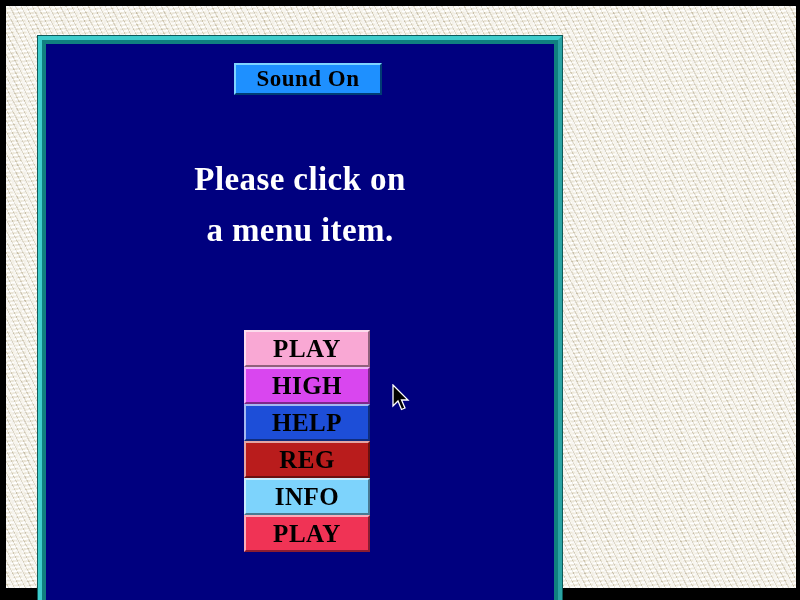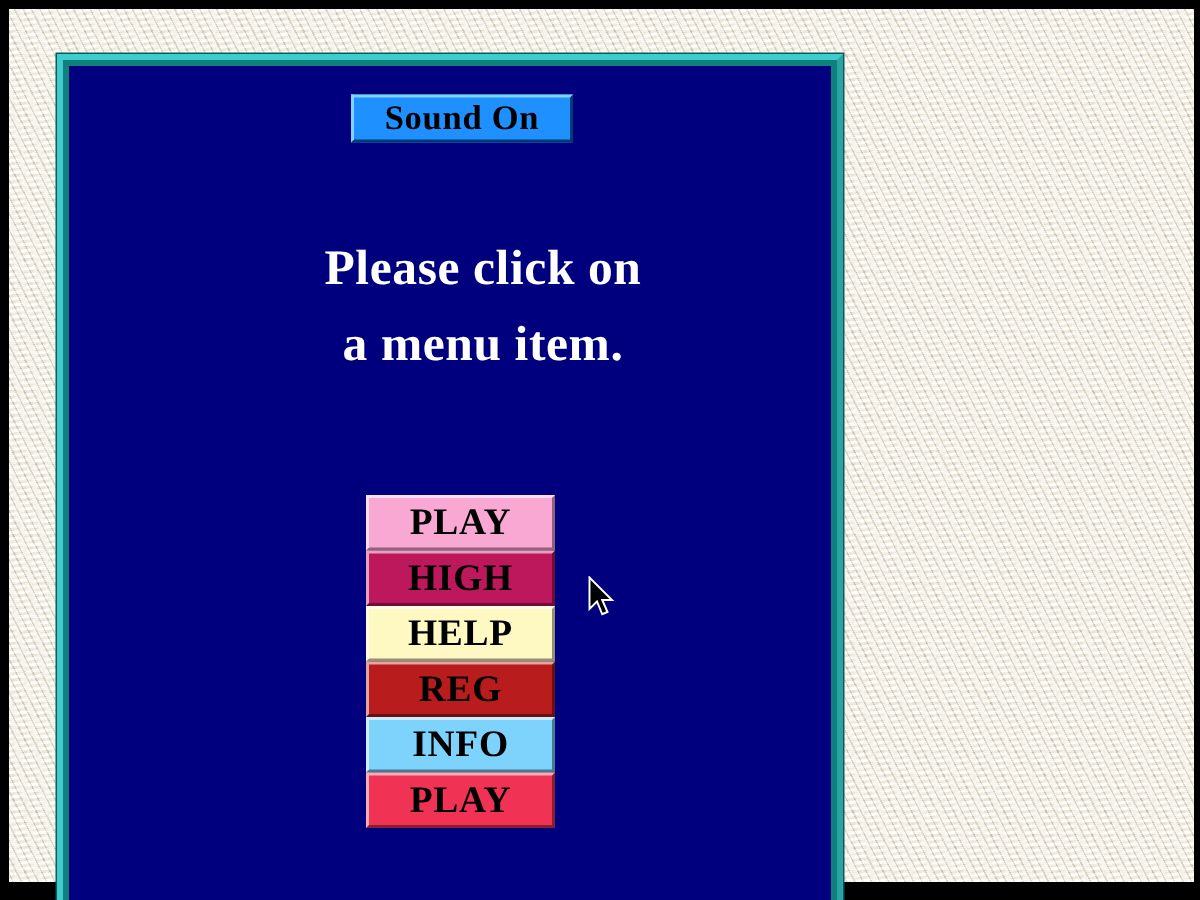--- a/index.html
+++ b/index.html
@@ -111,21 +111,20 @@
     position: absolute;
     left: 0;
     top: 110px;
     width: 100%;
     text-align: center;
     color: #ffffff;
     font-size: 33px;
     font-weight: bold;
     line-height: 1.55;
     letter-spacing: 0.4px;
-    padding-left: 22px;
   }
   .message-line { display: block; }
 
   
   #menu-stack {
     position: absolute;
     left: 198px;
     top: 286px;
     width: 126px;
   }
@@ -172,22 +171,22 @@
 
       <div id="sound-button">Sound On</div>
 
       <div id="message-block">
         <span class="message-line">Please click on</span>
         <span class="message-line">a menu item.</span>
       </div>
 
       <div id="menu-stack">
           <div class="menu-button" style="background: #f9a8d4;">PLAY</div>
-          <div class="menu-button" style="background: #be185d;">HIGH</div>
-          <div class="menu-button" style="background: #fef9c3;">HELP</div>
+          <div class="menu-button" style="background: #d946ef;">HIGH</div>
+          <div class="menu-button" style="background: #1d4ed8;">HELP</div>
           <div class="menu-button" style="background: #b91c1c;">REG</div>
           <div class="menu-button" style="background: #7dd3fc;">INFO</div>
           <div class="menu-button" style="background: rgb(240, 51, 85);">PLAY</div>
         </div>
 
       <svg id="mouse-cursor" viewBox="0 0 20 30" xmlns="http://www.w3.org/2000/svg" style="left: 346px; top: 340px;">
         <polygon points="1,1 1,22 6,17 9.5,25.5 13,24 9.5,16 16,16" fill="#000000" stroke="#ffffff" stroke-width="1.3" stroke-linejoin="miter"></polygon>
       </svg>
 
     </div>

